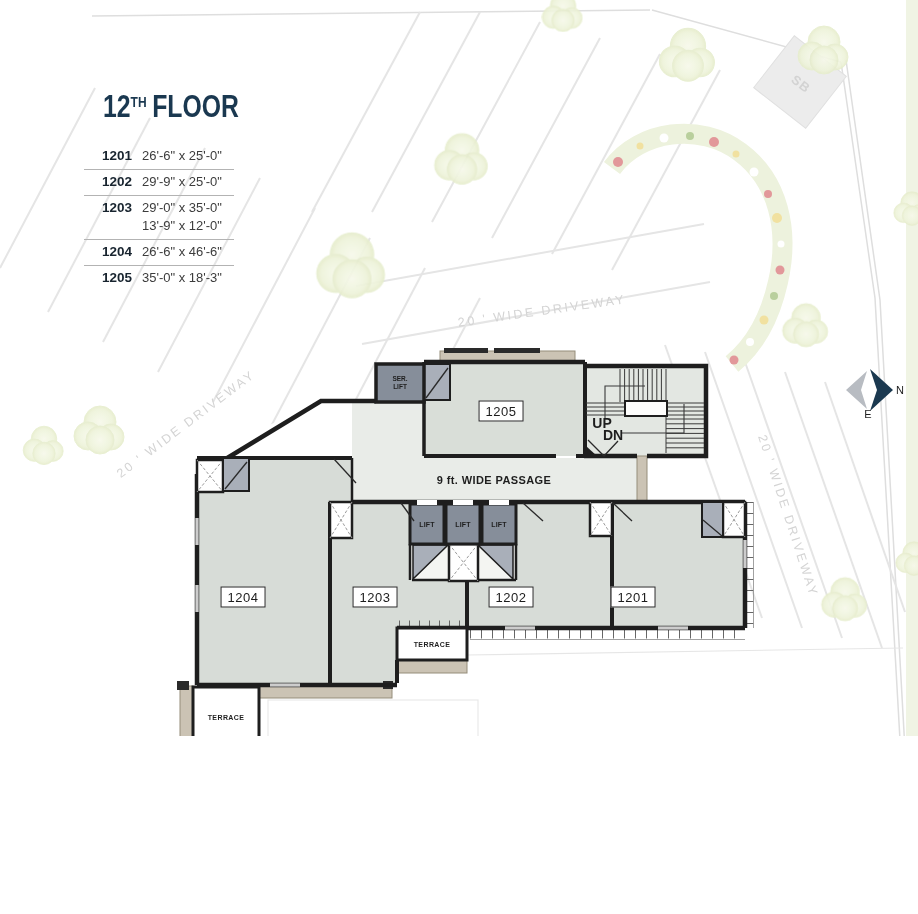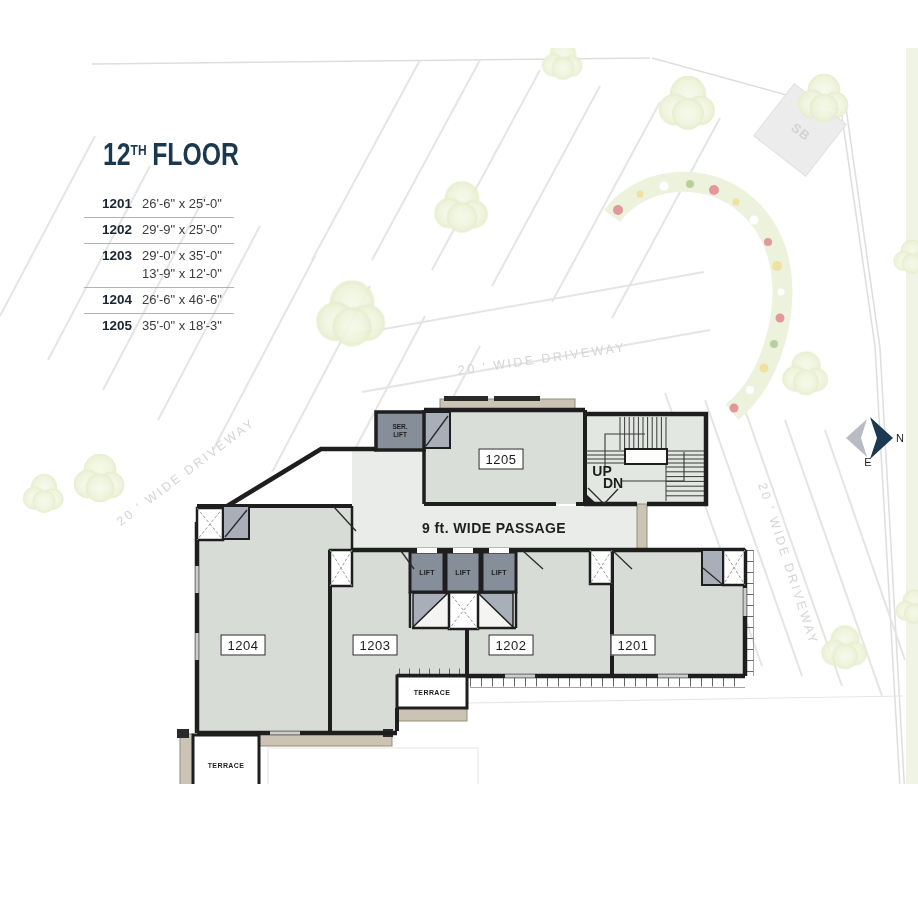--- a/index.html
+++ b/index.html
@@ -1,25 +1,25 @@
 <!DOCTYPE html>
 <html><head>
 <meta charset="utf-8">
 <style>
   html,body{margin:0;padding:0;background:#fff;}
   #stage{position:relative;width:918px;height:736px;background:#ffffff;overflow:hidden;
-         font-family:"Liberation Sans","DejaVu Sans",sans-serif;margin-top:48px;}
+         font-family:"Liberation Sans","DejaVu Sans",sans-serif;}
   svg{position:absolute;left:0;top:0;}
   .plab{position:absolute;transform:translate(-50%,-50%);color:#1e1e1e;white-space:nowrap;}
   .ulabel{border:1.5px solid #242424;background:#fff;font-size:13px;line-height:19px;
           padding:0 6px;color:#1c1c1c;letter-spacing:.5px;}
   .small{font-size:7px;font-weight:bold;letter-spacing:.2px;}
   .serlift{font-size:6.5px;font-weight:bold;white-space:pre-line;text-align:center;line-height:8px;}
   .updn{font-size:14px;font-weight:bold;}
-  .passage{font-size:14px;font-weight:bold;letter-spacing:.4px;}
+  .passage{font-size:11px;font-weight:bold;letter-spacing:.4px;}
   .terr{font-size:7px;font-weight:bold;letter-spacing:.4px;}
   .drv{font-size:12.5px;color:#d4d4d4;letter-spacing:2.5px;font-weight:500;}
   .faintlab{color:#d3d3d3;}
   .compass{font-size:11px;color:#1e1e1e;font-weight:500;}
   #title{position:absolute;left:103px;top:86px;color:#1a3850;font-weight:bold;font-size:31px;
          line-height:31px;transform:scaleX(.8);transform-origin:left top;letter-spacing:0px;}
   #title sup{font-size:15px;vertical-align:10px;letter-spacing:0;}
   #title .w{margin-left:7px;}
   #legend{position:absolute;left:84px;top:144px;width:150px;}
   .lrow{display:flex;padding:3px 0 4px 0;border-bottom:1px solid #b3b3b3;}

